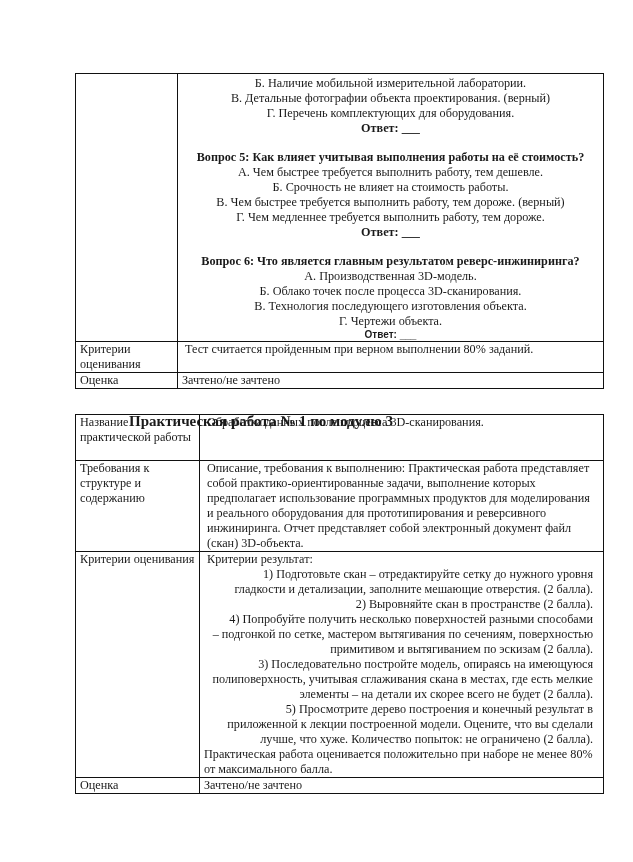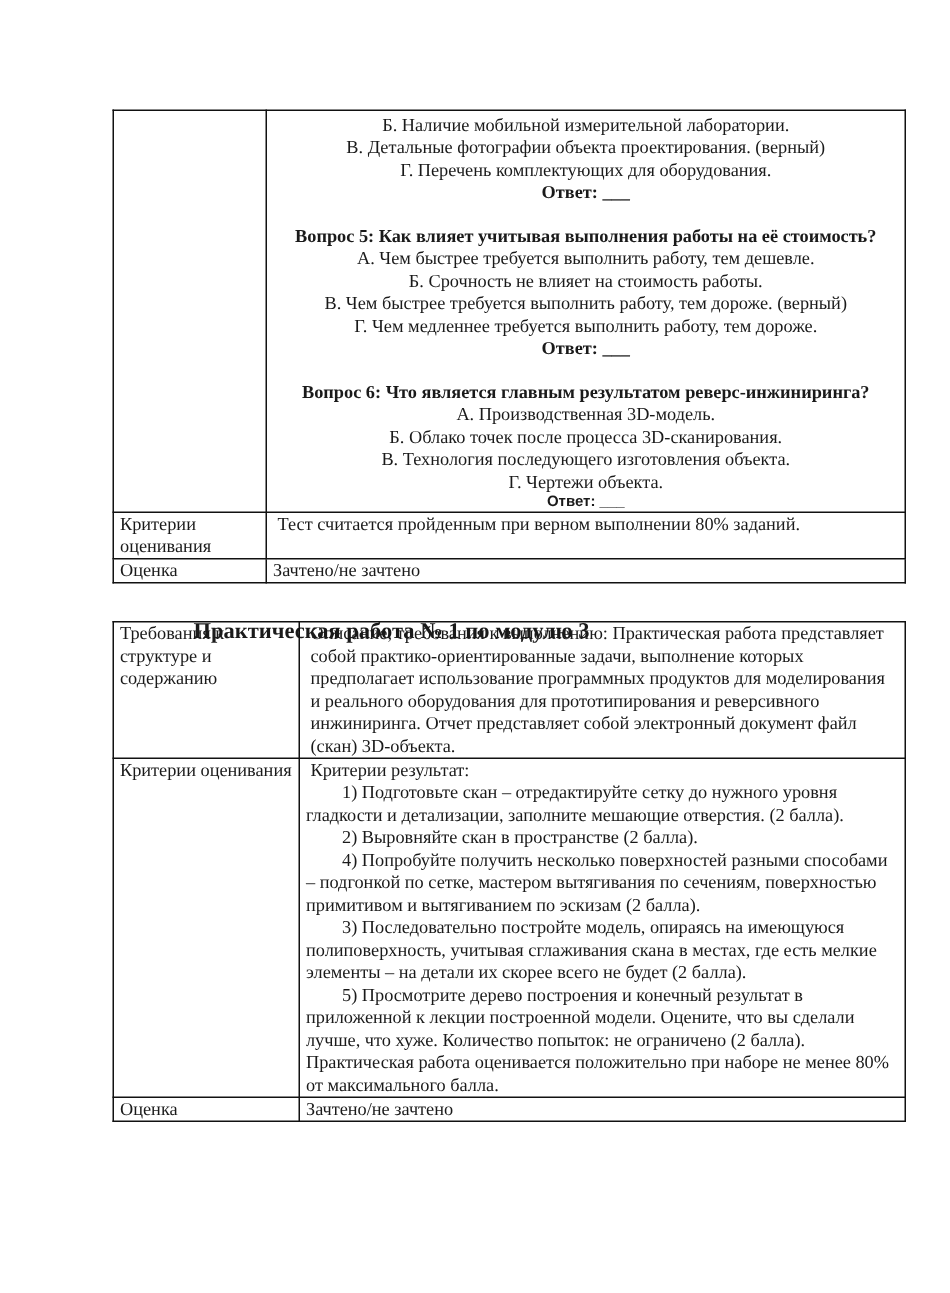--- a/index.html
+++ b/index.html
@@ -8,21 +8,21 @@
   table { border-collapse: collapse; position: absolute; table-layout: fixed; }
   td { border: 1.3px solid #111; vertical-align: top; padding: 0 4px; line-height: 15px; }
   #t1 { left: 75px; top: 73px; width: 529px; }
   #t1 col.c1 { width: 102px; }
   #t2 { left: 75px; top: 414px; width: 529px; }
   #t2 col.c1 { width: 124px; }
   .line { display: block; white-space: nowrap; }
   .bold { font-weight: bold; }
   .gap { height: 14px; }
   .sans-small { font-family: "Liberation Sans", sans-serif; font-weight: bold; font-size: 10px; line-height: 12px; }
-  .para-indent { text-indent: 24px; }
+  .para-indent { text-indent: 24px; text-align: right; }
   .wrap { white-space: normal; }
   #heading2 { position: absolute; left: 113px; top: 397px; font-weight: bold; font-size: 15px;
               line-height: 17px; margin: 16px; }
 </style>
 </head>
 <body>
 
 <table id="t1">
   <colgroup>
       <col class="c1">
@@ -64,20 +64,24 @@
   </table>
 
 <h2 id="heading2">Практическая работа № 1 по модулю 3</h2>
 
 <table id="t2">
   <colgroup>
       <col class="c1">
       <col>
     </colgroup>
   <tbody>
+      <tr>
+    <td style="height:45px;">Название практической работы</td>
+    <td style="padding-left:7px;">Обработка данных после процесса 3D-сканирования.</td>
+  </tr>
   <tr>
     <td>Требования к структуре и содержанию</td>
     <td class="wrap" style="padding-left:7px; padding-right:10px;">Описание, требования к выполнению: Практическая работа представляет собой практико-ориентированные задачи, выполнение которых предполагает использование программных продуктов для моделирования и реального оборудования для прототипирования и реверсивного инжиниринга. Отчет представляет собой электронный документ файл (скан) 3D-объекта.</td>
   </tr>
   <tr>
     <td>Критерии оценивания</td>
     <td style="padding-left:4px; padding-right:10px;">
       <span class="line" style="padding-left:3px;">Критерии результат:</span>
       <div class="wrap para-indent">1) Подготовьте скан – отредактируйте сетку до нужного уровня гладкости и детализации, заполните мешающие отверстия. (2 балла).</div>
       <div class="wrap para-indent">2) Выровняйте скан в пространстве (2 балла).</div>

